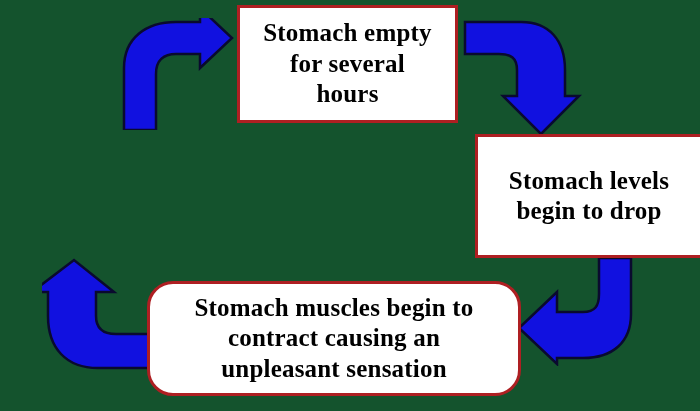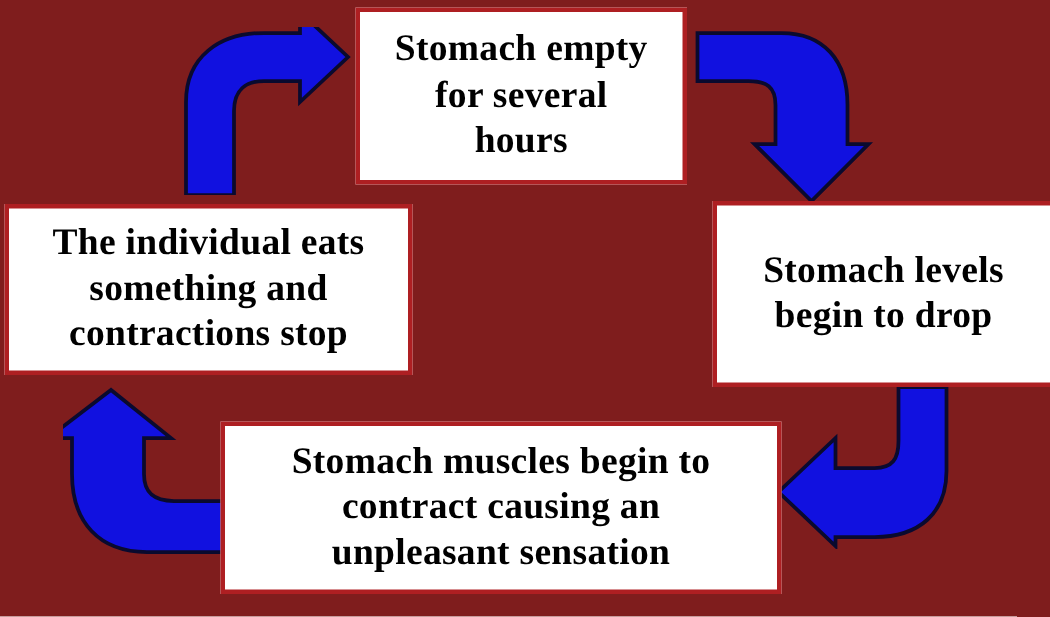--- a/index.html
+++ b/index.html
@@ -41,63 +41,59 @@
     left: 237px; top: 5px; width: 221px; height: 118px;
     font-size: 25px;
   }
   #node-glucose-drop {
     left: 475px; top: 134px; width: 228px; height: 124px;
     font-size: 25px;
   }
   #node-muscles-contract {
     left: 147px; top: 281px; width: 374px; height: 115px;
     font-size: 25px;
+    border-radius: 26px;
   }
   #node-individual-eats {
     left: 3px; top: 136px; width: 272px; height: 114px;
     font-size: 25px;
   }
 
   
   .arrow {
     position: absolute;
     z-index: 2;
   }
   #arrow-eats-to-empty   { left: 120px; top: 18px;  width: 116px; height: 112px; }
   #arrow-empty-to-glucose{ left: 463px; top: 8px;   width: 120px; height: 130px; }
   #arrow-glucose-to-muscles { left: 517px; top: 256px; width: 118px; height: 110px; }
   #arrow-muscles-to-eats { left: 42px;  top: 258px; width: 116px; height: 112px; }
 </style>
 </head>
 <body>
 
-<div id="canvas" style="background: #7f1d1d;">
+<div id="canvas" style="background: #14532d;">
 
   <div class="node" id="node-stomach-empty" style="border-color: rgb(174, 31, 34); background: rgb(255, 255, 255); color: rgb(0, 0, 0);">
     <span class="node-text">Stomach empty
 for several
 hours</span>
   </div>
 
   <div class="node" id="node-glucose-drop" style="border-color: rgb(174, 31, 34); background: rgb(255, 255, 255); color: rgb(0, 0, 0);">
     <span class="node-text">Stomach levels
 begin to drop</span>
   </div>
 
   <div class="node" id="node-muscles-contract" style="border-color: rgb(174, 31, 34); background: rgb(255, 255, 255); color: rgb(0, 0, 0);">
     <span class="node-text">Stomach muscles begin to
 contract causing an
 unpleasant sensation</span>
   </div>
 
-  <div class="node" id="node-individual-eats" style="border-color: rgb(174, 31, 34); background: rgb(255, 255, 255); color: rgb(0, 0, 0);">
-    <span class="node-text">The individual eats
-something and
-contractions stop</span>
-  </div>
 
   <svg class="arrow" id="arrow-eats-to-empty" viewBox="0 0 116 112">
     <path d="M 6 112
              L 6 52
              C 6 18, 30 6, 54 6
              L 76 6
              L 76 -8
              L 76 6
              Z" fill="none" stroke="none"></path>
     <path d="M 4 112

